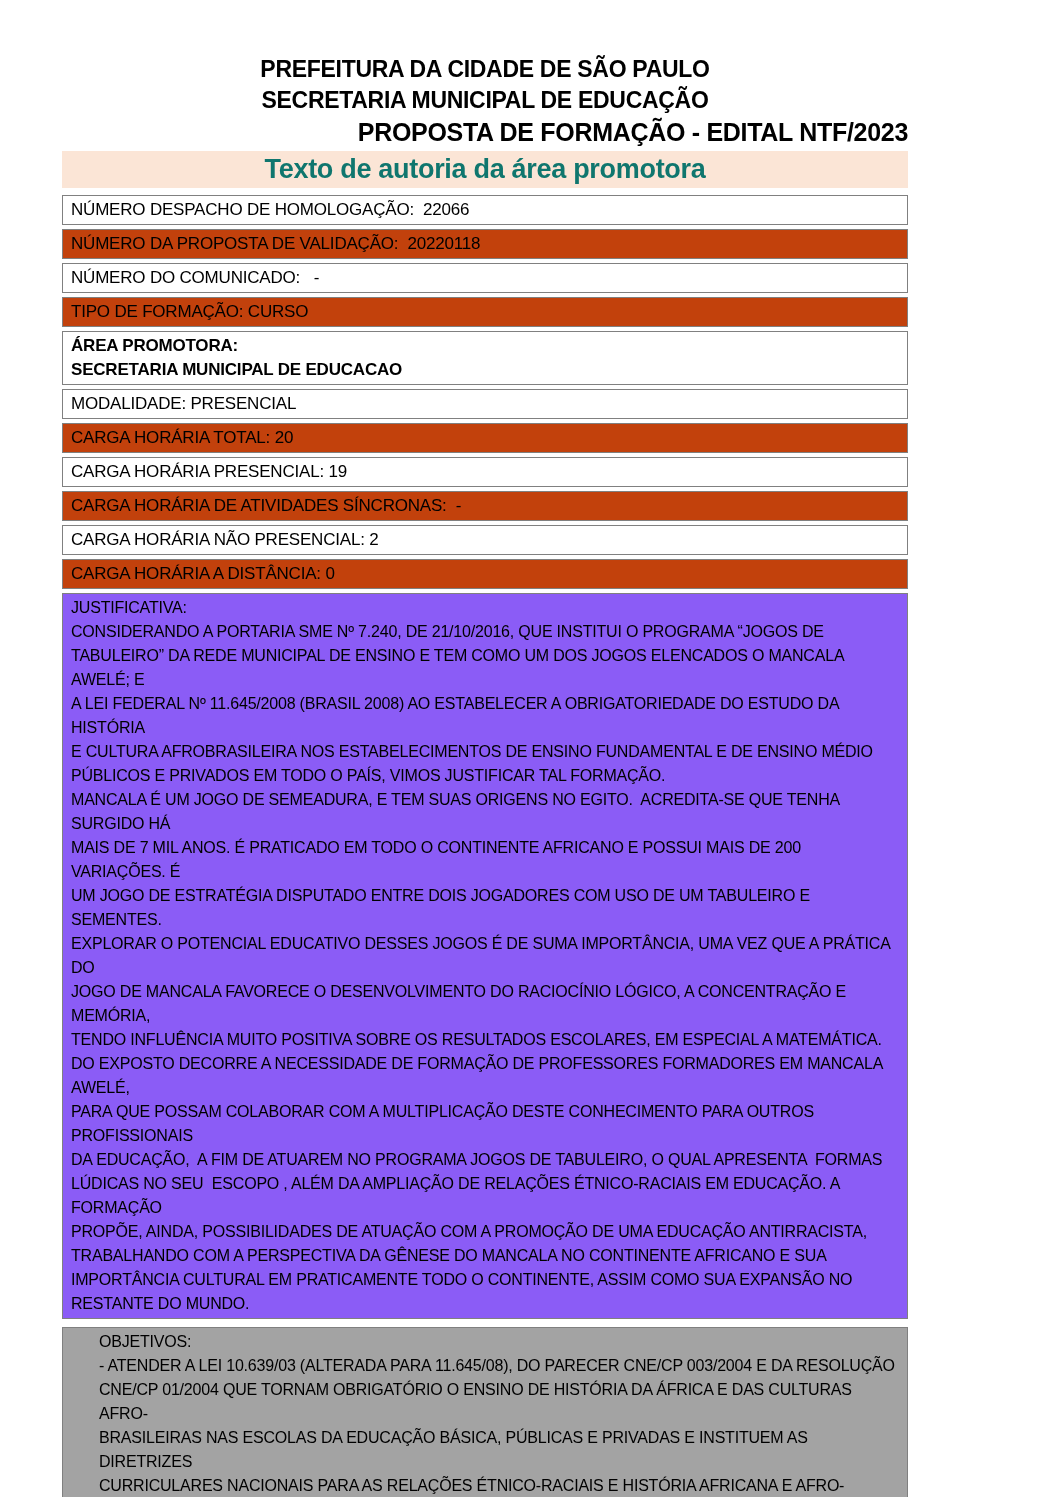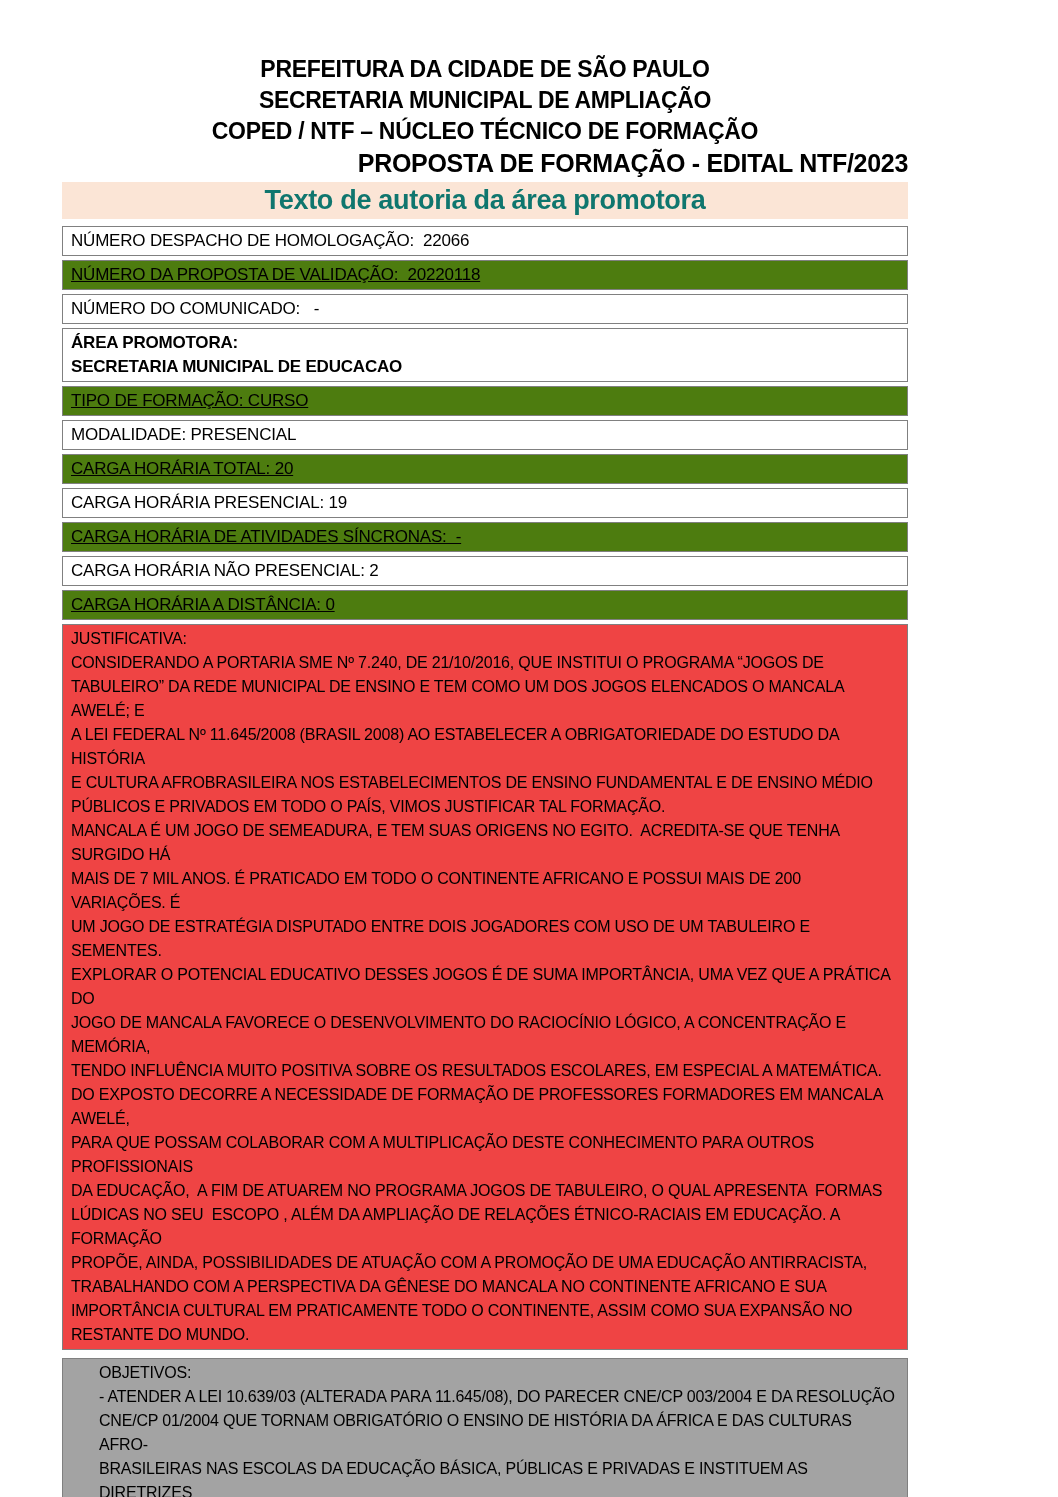--- a/index.html
+++ b/index.html
@@ -52,60 +52,59 @@
   .row {
     border: 1px solid #808080;
     background: #ffffff;
     padding: 2px 8px;
     font-size: 17px;
     line-height: 24px;
     letter-spacing: -0.2px;
     margin-bottom: 4px;
     white-space: pre-wrap;
   }
-  .row.shaded { background: #4d7c0f; text-decoration: underline; }
+  .row.shaded { background: #c2410c; }
   .row.boldrow { font-weight: bold; }
   
   .textbox {
     border: 1px solid #808080;
     padding: 2px 8px;
     font-size: 16px;
     line-height: 24px;
     letter-spacing: -0.2px;
     white-space: pre-wrap;
-    background: #ef4444;
+    background: #8b5cf6;
   }
   .textbox.shaded {
     background: #a3a3a3;
     border-bottom: none; 
     padding-left: 36px;
   }
   .gap8 { height: 8px; }
 </style>
 </head>
 <body>
 
 <div class="doc">
 
   <div class="letterhead">
     <div class="hline">PREFEITURA DA CIDADE DE SÃO PAULO</div>
-    <div class="hline">SECRETARIA MUNICIPAL DE AMPLIAÇÃO</div>
-    <div class="hline">COPED / NTF – NÚCLEO TÉCNICO DE FORMAÇÃO</div>
+    <div class="hline">SECRETARIA MUNICIPAL DE EDUCAÇÃO</div>
     <div class="hline big">PROPOSTA DE FORMAÇÃO - EDITAL NTF/2023</div>
   </div>
 
   <div class="banner">Texto de autoria da área promotora</div>
 
   <div class="rows">
     <div class="row">NÚMERO DESPACHO DE HOMOLOGAÇÃO:  22066</div>
     <div class="row shaded">NÚMERO DA PROPOSTA DE VALIDAÇÃO:  20220118</div>
     <div class="row">NÚMERO DO COMUNICADO:   -</div>
+    <div class="row shaded">TIPO DE FORMAÇÃO: CURSO</div>
     <div class="row boldrow">ÁREA PROMOTORA:
 SECRETARIA MUNICIPAL DE EDUCACAO</div>
-    <div class="row shaded">TIPO DE FORMAÇÃO: CURSO</div>
     <div class="row">MODALIDADE: PRESENCIAL</div>
     <div class="row shaded">CARGA HORÁRIA TOTAL: 20</div>
     <div class="row">CARGA HORÁRIA PRESENCIAL: 19</div>
     <div class="row shaded">CARGA HORÁRIA DE ATIVIDADES SÍNCRONAS:  -</div>
     <div class="row">CARGA HORÁRIA NÃO PRESENCIAL: 2</div>
     <div class="row shaded">CARGA HORÁRIA A DISTÂNCIA: 0</div>
   </div>
 
   <div class="textbox">JUSTIFICATIVA:
 CONSIDERANDO A PORTARIA SME Nº 7.240, DE 21/10/2016, QUE INSTITUI O PROGRAMA “JOGOS DE

